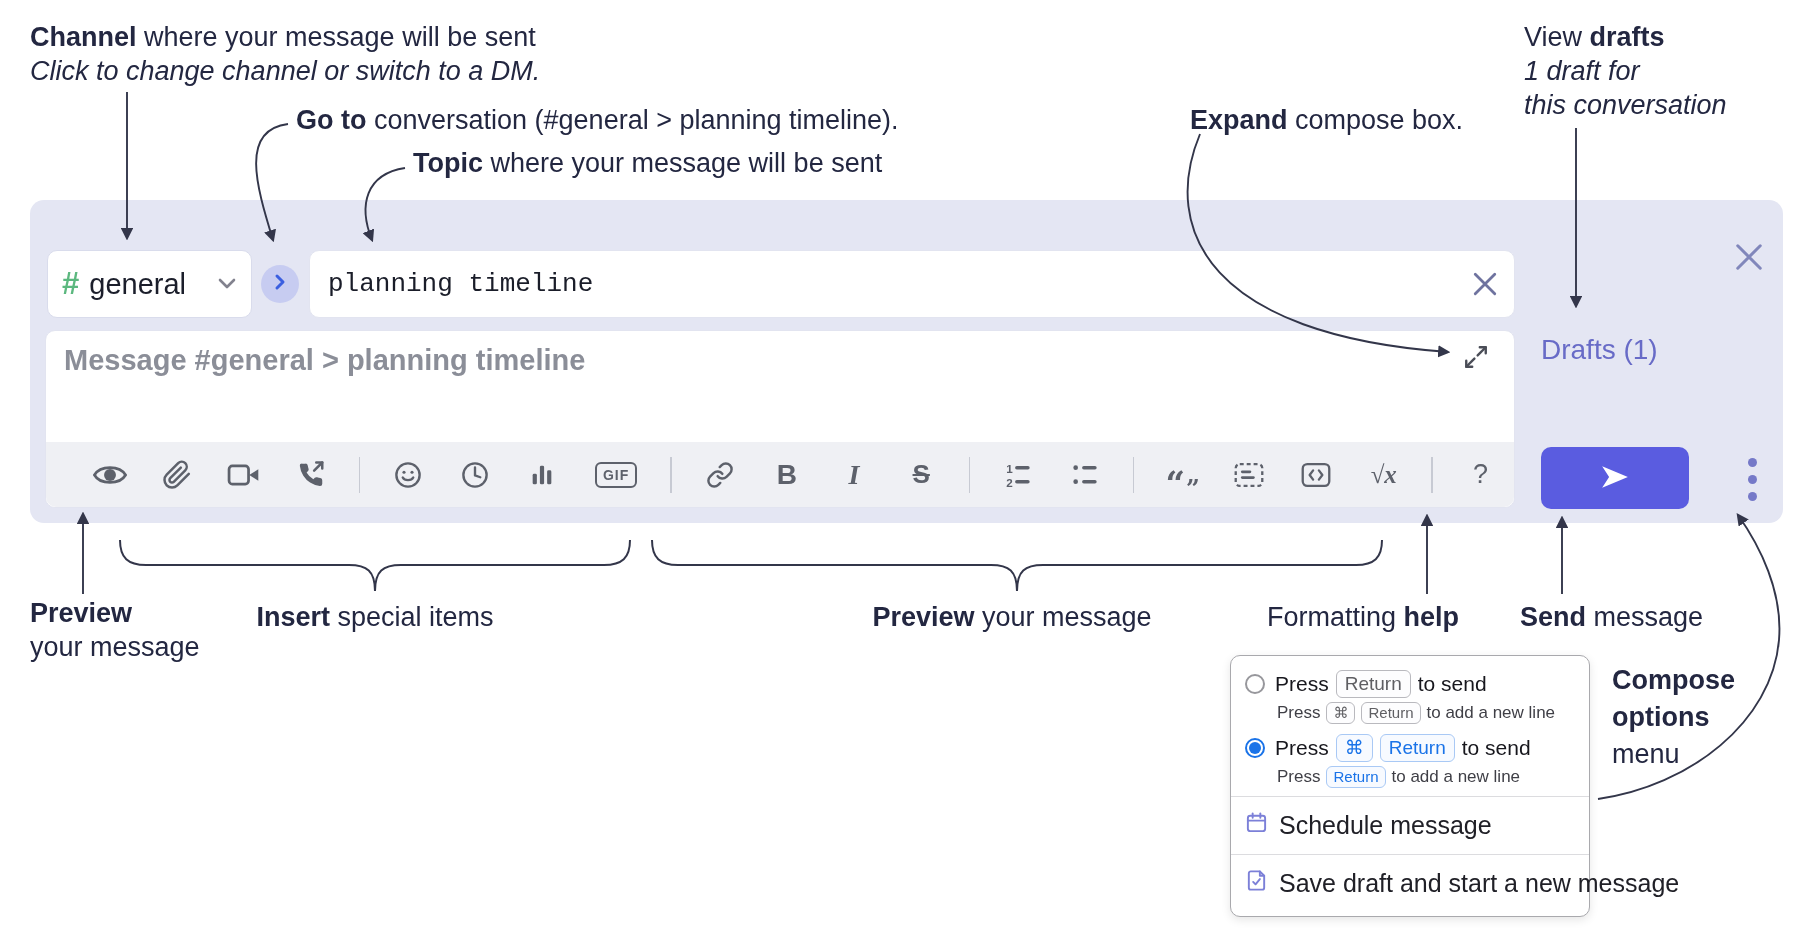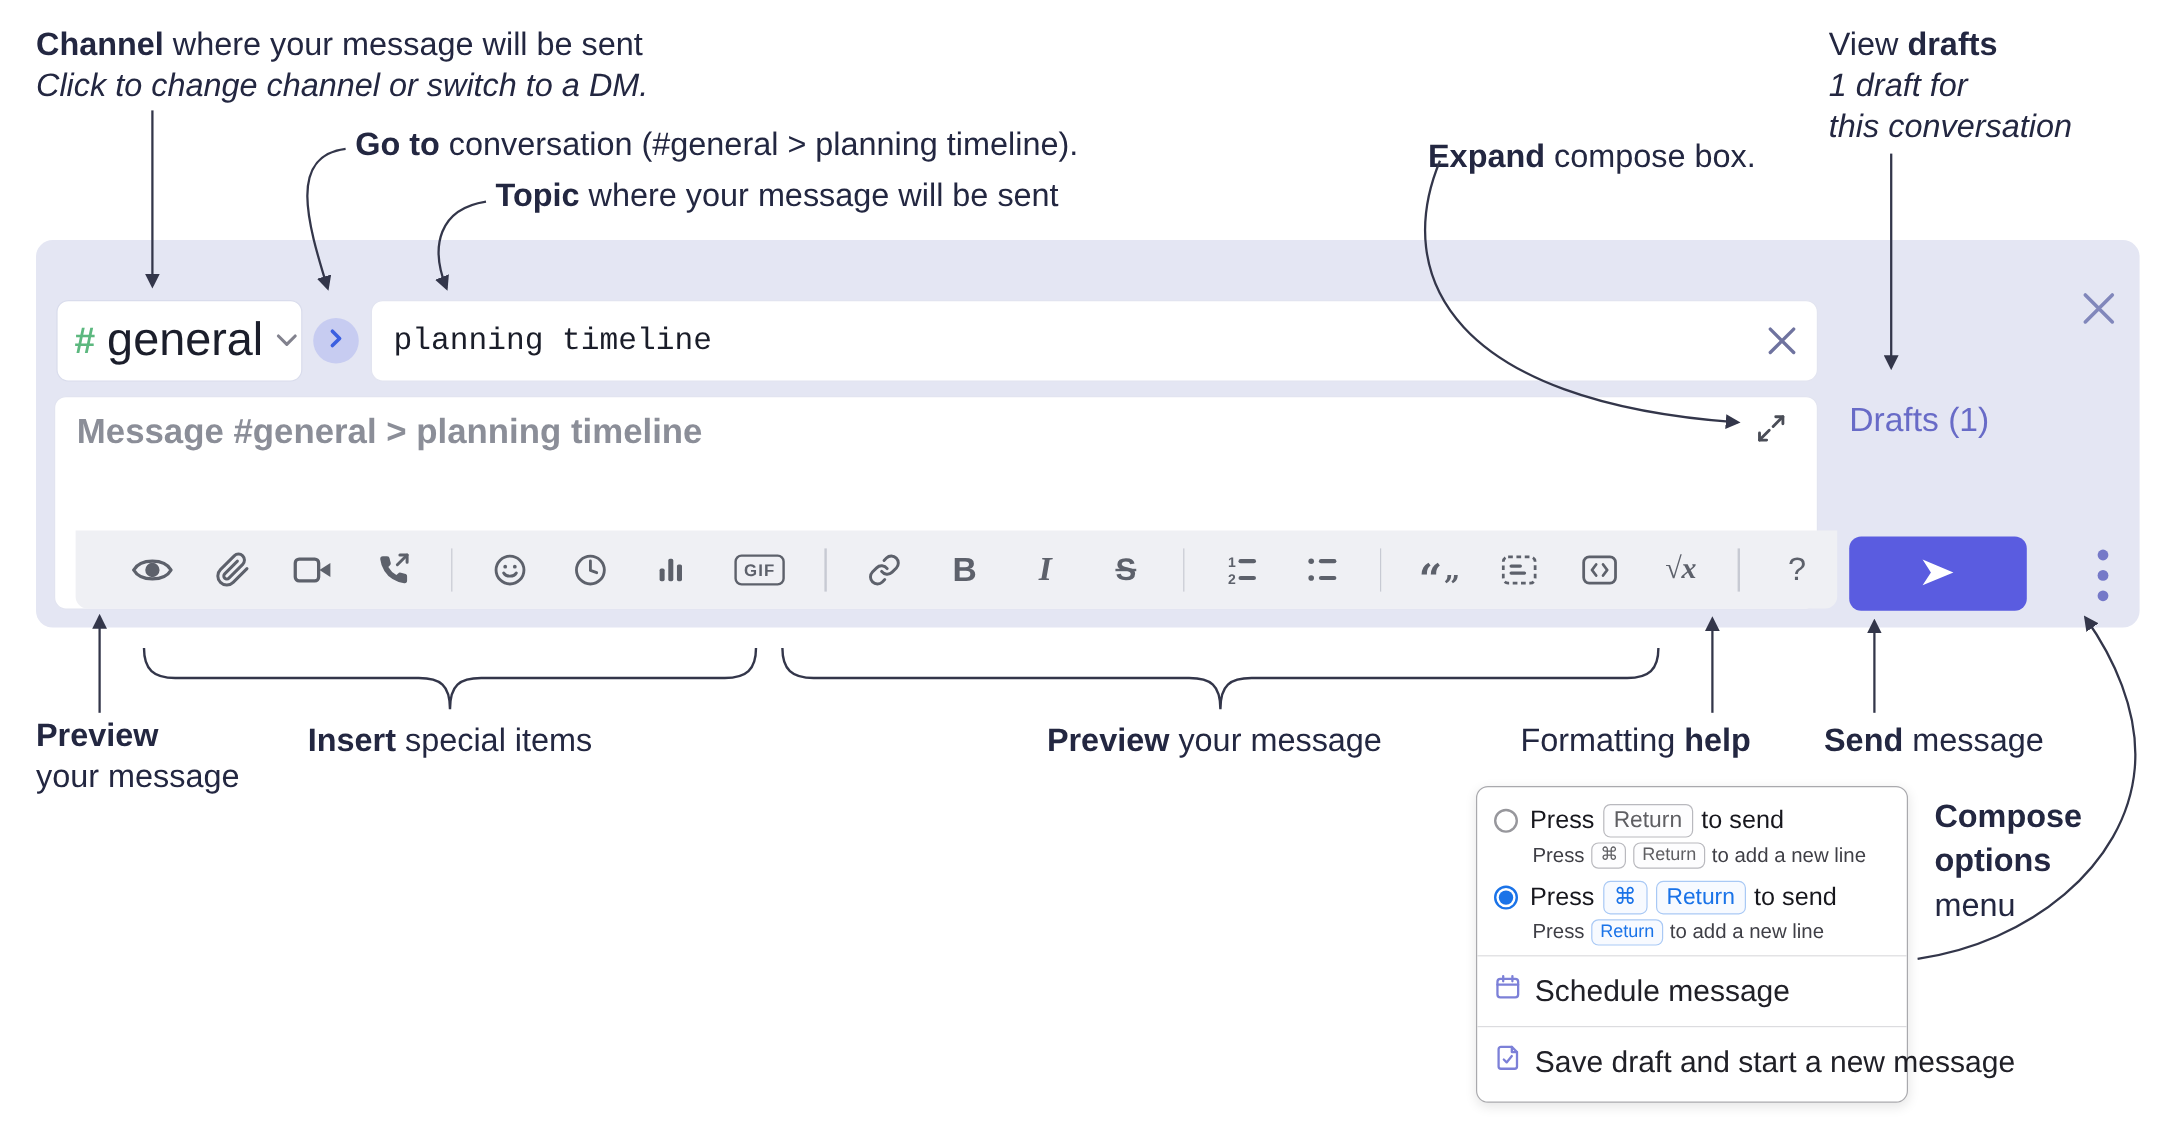--- a/index.html
+++ b/index.html
@@ -10,34 +10,34 @@
   .ann b{font-weight:700;}
   .it{font-style:italic;}
 
   
   .overlay{position:absolute;left:0;top:0;width:1814px;height:944px;pointer-events:none;z-index:40;}
 
   
   .composer{position:absolute;left:30px;top:200px;width:1753px;height:323px;background:#e4e6f3;border-radius:14px;}
   .channel-box{position:absolute;left:17px;top:50px;width:205px;height:68px;background:#fff;border:1px solid #d9dcec;border-radius:10px;display:flex;align-items:center;gap:10px;padding:0 14px;box-sizing:border-box;cursor:pointer;}
   .hash{color:#5cb87f;font-size:31px;font-weight:700;}
-  .chname{font-size:39px;color:#1b1e2b;}
+  .chname{font-size:29px;color:#1b1e2b;}
   .chev{margin-left:auto;display:flex;}
   .goto-circle{position:absolute;left:231px;top:65px;width:38px;height:38px;border-radius:50%;background:#c7ccf1;display:flex;align-items:center;justify-content:center;cursor:pointer;}
   .topic-box{position:absolute;left:279px;top:50px;width:1206px;height:68px;background:#fff;border:1px solid #e2e4f0;border-radius:10px;display:flex;align-items:center;box-sizing:border-box;padding:0 16px;}
   .topic-box input{flex:1;border:none;outline:none;font-family:Liberation Mono, monospace;font-size:26px;color:#1a1d29;background:transparent;}
   .iconbtn{background:none;border:none;padding:0;cursor:pointer;display:flex;align-items:center;justify-content:center;}
   .composer-close{position:absolute;left:1702px;top:40px;width:34px;height:34px;}
 
   .message-box{position:absolute;left:15px;top:130px;width:1470px;height:178px;background:#fff;border:1px solid #e2e4f0;border-radius:10px;box-sizing:border-box;}
   .message-box input{position:absolute;left:16px;top:12px;width:1380px;border:none;outline:none;font-family:"Liberation Sans",sans-serif;font-size:29px;color:#701a75;background:transparent;font-weight:bold;}
   .message-box input::placeholder{color:#8b8e98;opacity:1;}
   .expand-btn{position:absolute;right:24px;top:12px;width:28px;height:28px;}
 
-  .fmt-toolbar{position:absolute;left:17px;bottom:0;width:100%;height:65px;background:#eff0f4;border-radius:0 0 10px 10px;display:flex;align-items:center;padding-left:30px;box-sizing:border-box;margin-top:17px;}
+  .fmt-toolbar{position:absolute;left:0;bottom:0;width:100%;height:65px;background:#eff0f4;border-radius:0 0 10px 10px;display:flex;align-items:center;padding-left:30px;box-sizing:border-box;margin-top:17px;}
   .tb{width:42px;height:44px;margin:0 16px;background:none;border:none;padding:0;display:flex;align-items:center;justify-content:center;color:#5d616b;cursor:pointer;position:relative;}
   .tb svg{display:block;}
   .tdiv{width:2px;height:36px;background:#c7cad3;margin:0 14px;}
   .glyph-b{font-size:28px;font-weight:700;color:#5d616b;}
   .glyph-i{font-size:28px;font-weight:700;font-style:italic;font-family:"Liberation Serif",serif;color:#5d616b;}
   .glyph-s{font-size:26px;font-weight:700;text-decoration:line-through;color:#5d616b;}
   .glyph-gif{font-size:14px;font-weight:700;border:2.4px solid #5d616b;border-radius:6px;padding:3px 6px;color:#5d616b;letter-spacing:1px;}
   .glyph-q1{font-size:34px;font-weight:700;color:#5d616b;font-family:"DejaVu Serif",serif;line-height:10px;position:relative;top:8px;}
   .glyph-q2{font-size:24px;font-weight:700;color:#5d616b;font-family:"DejaVu Serif",serif;line-height:10px;position:relative;top:14px;left:1px;}
   .glyph-f{font-size:25px;font-style:italic;font-family:"Liberation Serif",serif;font-weight:700;color:#5d616b;}
@@ -74,21 +74,21 @@
   </div>
 
   <div class="ann" style="left:296px;top:103px;">
     <b>Go to</b><span> conversation (#general &gt; planning timeline).</span>
   </div>
 
   <div class="ann" style="left:413px;top:146px;">
     <b>Topic</b><span> where your message will be sent</span>
   </div>
 
-  <div class="ann" style="left:1190px;top:103px;margin-top:10px;">
+  <div class="ann" style="left:1190px;top:103px;">
     <b>Expand</b><span> compose box.</span>
   </div>
 
   <div class="ann" style="left:1524px;top:20px;">
     <div><span>View </span><b>drafts</b></div>
     <div class="it">1 draft for</div>
     <div class="it">this conversation</div>
   </div>
 
   <div class="composer">

